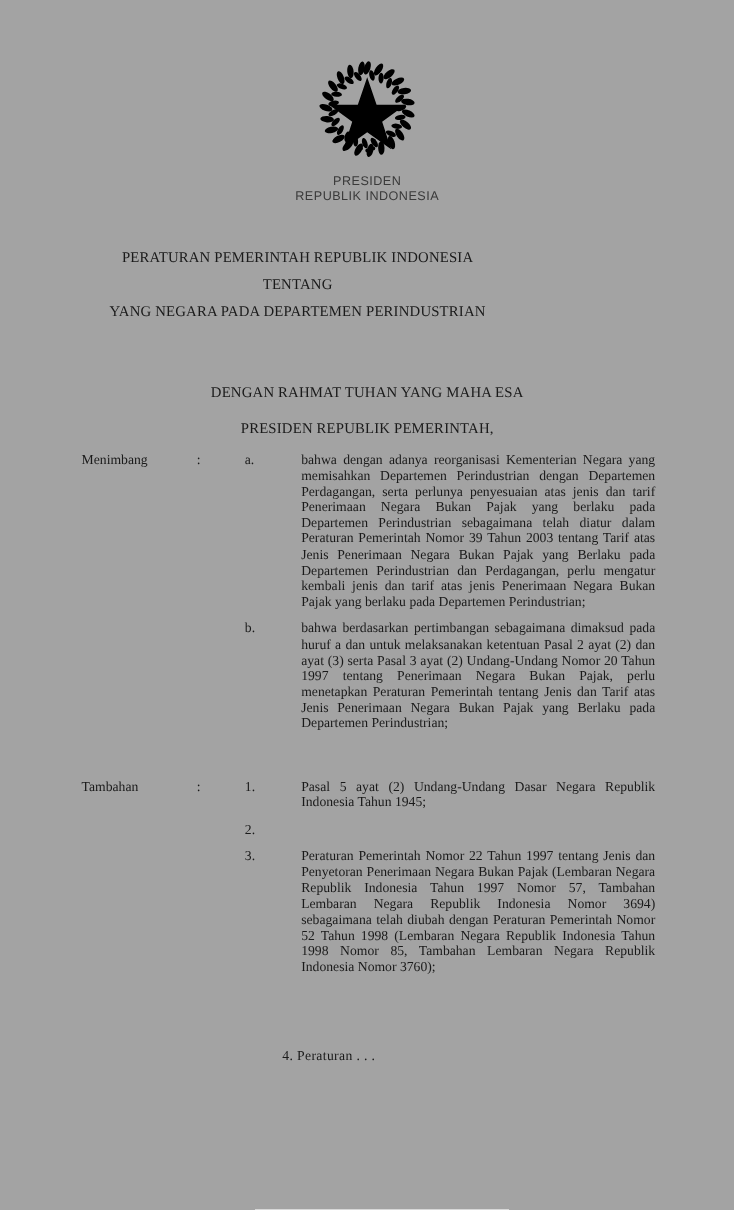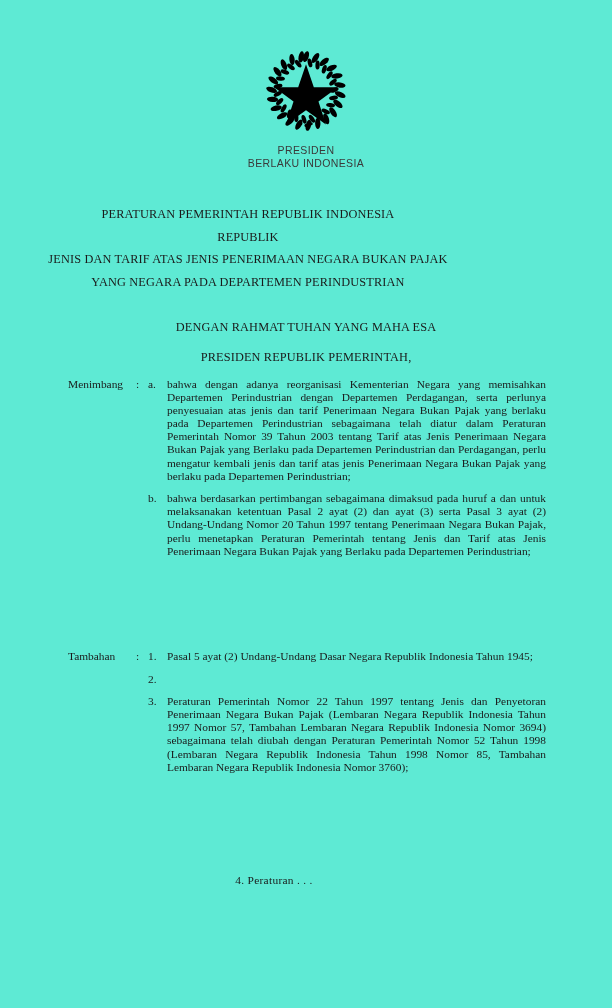--- a/index.html
+++ b/index.html
@@ -5,21 +5,21 @@
   html, body {
     margin: 0;
     padding: 0;
     background: #ffffff;
   }
   .page {
     position: relative;
     width: 612px;
     height: 1008px;
     margin: 0 auto;
-    background: #5eead4;
+    background: #a3a3a3;
     color: #1a1a1a;
     font-family: "Liberation Serif", "DejaVu Serif", serif;
     overflow: hidden;
   }
 
   
   .emblem-block {
     position: absolute;
     top: 48px;
     left: 0;
@@ -81,20 +81,21 @@
     width: 478px;
   }
   #menimbang-section { top: 378px; }
   #mengingat-section { top: 650px; }
 
   .clause-row {
     display: flex;
     align-items: flex-start;
     font-size: 11.4px;
     line-height: 13.1px;
+    gap: 28px;
   }
   .clause-label {
     width: 68px;
     flex: 0 0 68px;
     white-space: nowrap;
   }
   .clause-colon {
     width: 12px;
     flex: 0 0 12px;
   }
@@ -286,28 +287,27 @@
           <circle cx="44" cy="88" r="1.8"></circle>
           <circle cx="50" cy="90" r="1.8"></circle>
           <circle cx="56" cy="88" r="1.8"></circle>
 
           <polygon points="50,19 59.1,45.6 87.1,45.6 64.5,62.1 73.2,88.9 50,72.4 26.8,88.9 35.5,62.1 12.9,45.6 40.9,45.6"></polygon>
         </g>
       </svg>
     </div>
     <div class="emblem-caption">
       <div>PRESIDEN</div>
-      <div>BERLAKU INDONESIA</div>
+      <div>REPUBLIK INDONESIA</div>
     </div>
   </div>
 
   <div class="title-block">
     <div>PERATURAN PEMERINTAH REPUBLIK INDONESIA</div>
-    <div>REPUBLIK</div>
-    <div>JENIS DAN TARIF ATAS JENIS PENERIMAAN NEGARA BUKAN PAJAK</div>
+    <div>TENTANG</div>
     <div>YANG NEGARA PADA DEPARTEMEN PERINDUSTRIAN</div>
   </div>
 
   <div class="rahmat">DENGAN RAHMAT TUHAN YANG MAHA ESA</div>
   <div class="presiden-line">PRESIDEN REPUBLIK PEMERINTAH,</div>
 
   <div class="clause-section" id="menimbang-section">
     <div class="clause-row">
       <div class="clause-label">Menimbang</div>
       <div class="clause-colon">:</div>

